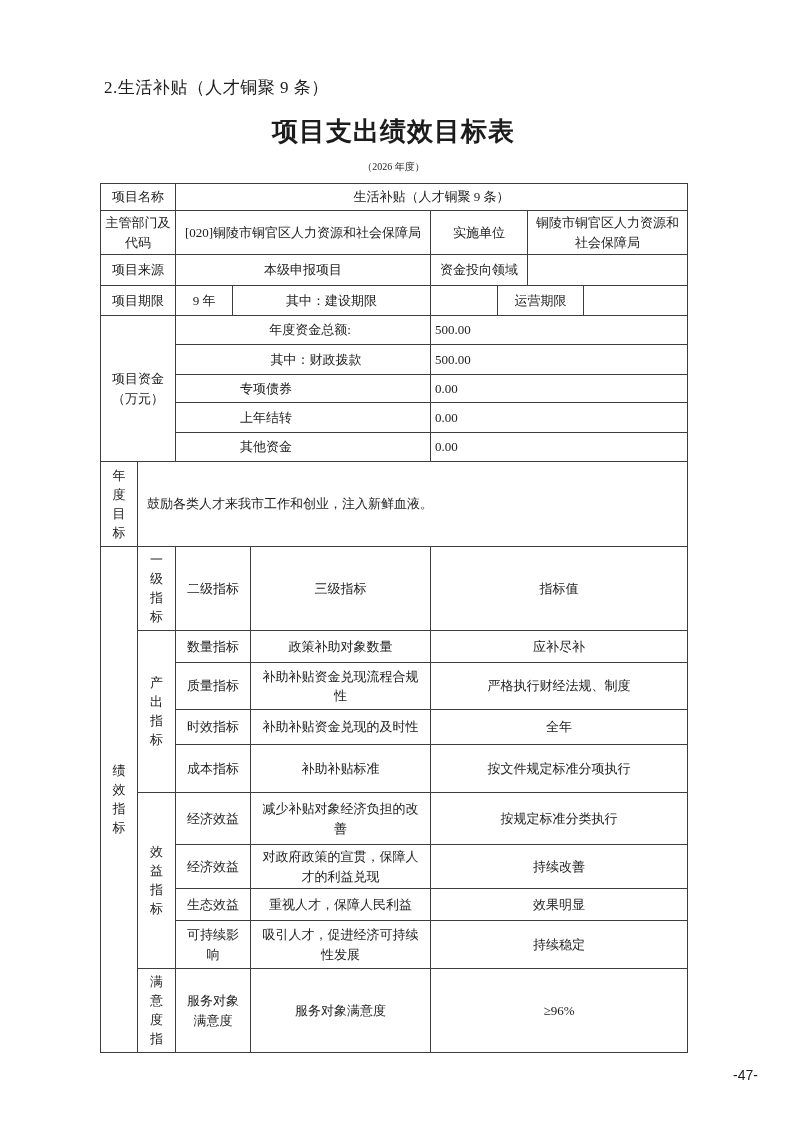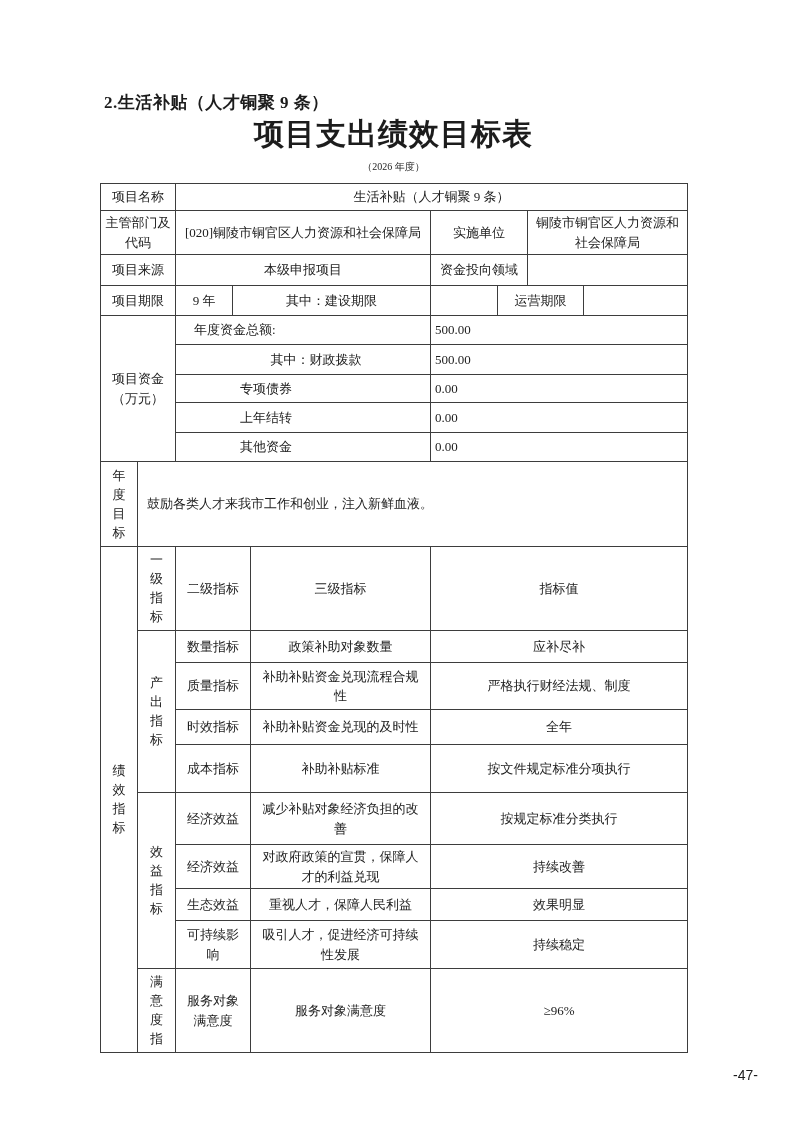--- a/index.html
+++ b/index.html
@@ -4,44 +4,44 @@
 <style>
   * { margin:0; padding:0; box-sizing:border-box; }
   html,body { background:#ffffff; }
   body {
     width:793px; height:1122px; position:relative;
     font-family:"Liberation Serif","DejaVu Serif",serif;
     color:#1c1c1c;
   }
   .heading {
     position:absolute; left:104px; top:76px;
-    font-size:17px; font-weight:bold; letter-spacing:0.5px;margin-top:15px;
+    font-size:17px; font-weight:normal; letter-spacing:0.5px;
   }
   .doc-title {
     position:absolute; left:100px; top:114px; width:587px;
-    text-align:center; font-size:30px; font-weight:bold; letter-spacing:1px;
+    text-align:center; font-size:26px; font-weight:bold; letter-spacing:1px;
   }
   .doc-subtitle {
     position:absolute; left:100px; top:160px; width:587px;
     text-align:center; font-size:10px;
   }
   table.main {
     position:absolute; left:100px; top:183px; width:587px;
     border-collapse:collapse; table-layout:fixed;
     font-size:13px;
     border-radius:27px;
   }
   td {
     border:1px solid #3d3d3d;
     text-align:center; vertical-align:middle;
     padding:2px 4px; line-height:1.5;
     word-break:break-all; white-space:pre-line;
     overflow:hidden;
   }
-  td.fund-l0 { text-align:left; padding-left:18px;margin-top:12px; }
+  td.fund-l0 { text-align:center; padding-left:18px;margin-top:12px; }
   td.fund-l1 { text-align:center; padding-left:30px; }
   td.fund-l2 { text-align:left; padding-left:64px; }
   td.num { text-align:left; padding-right:14px; }
   td.goal-cell { text-align:left; padding-left:9px; padding-right:19px; }
   td.vcell { padding:0;margin-top:20px; }
   .vtext {
     display:inline-block; width:15px; line-height:19px;
     word-break:break-all; text-align:center; white-space:normal;
   }
   .page-number {

